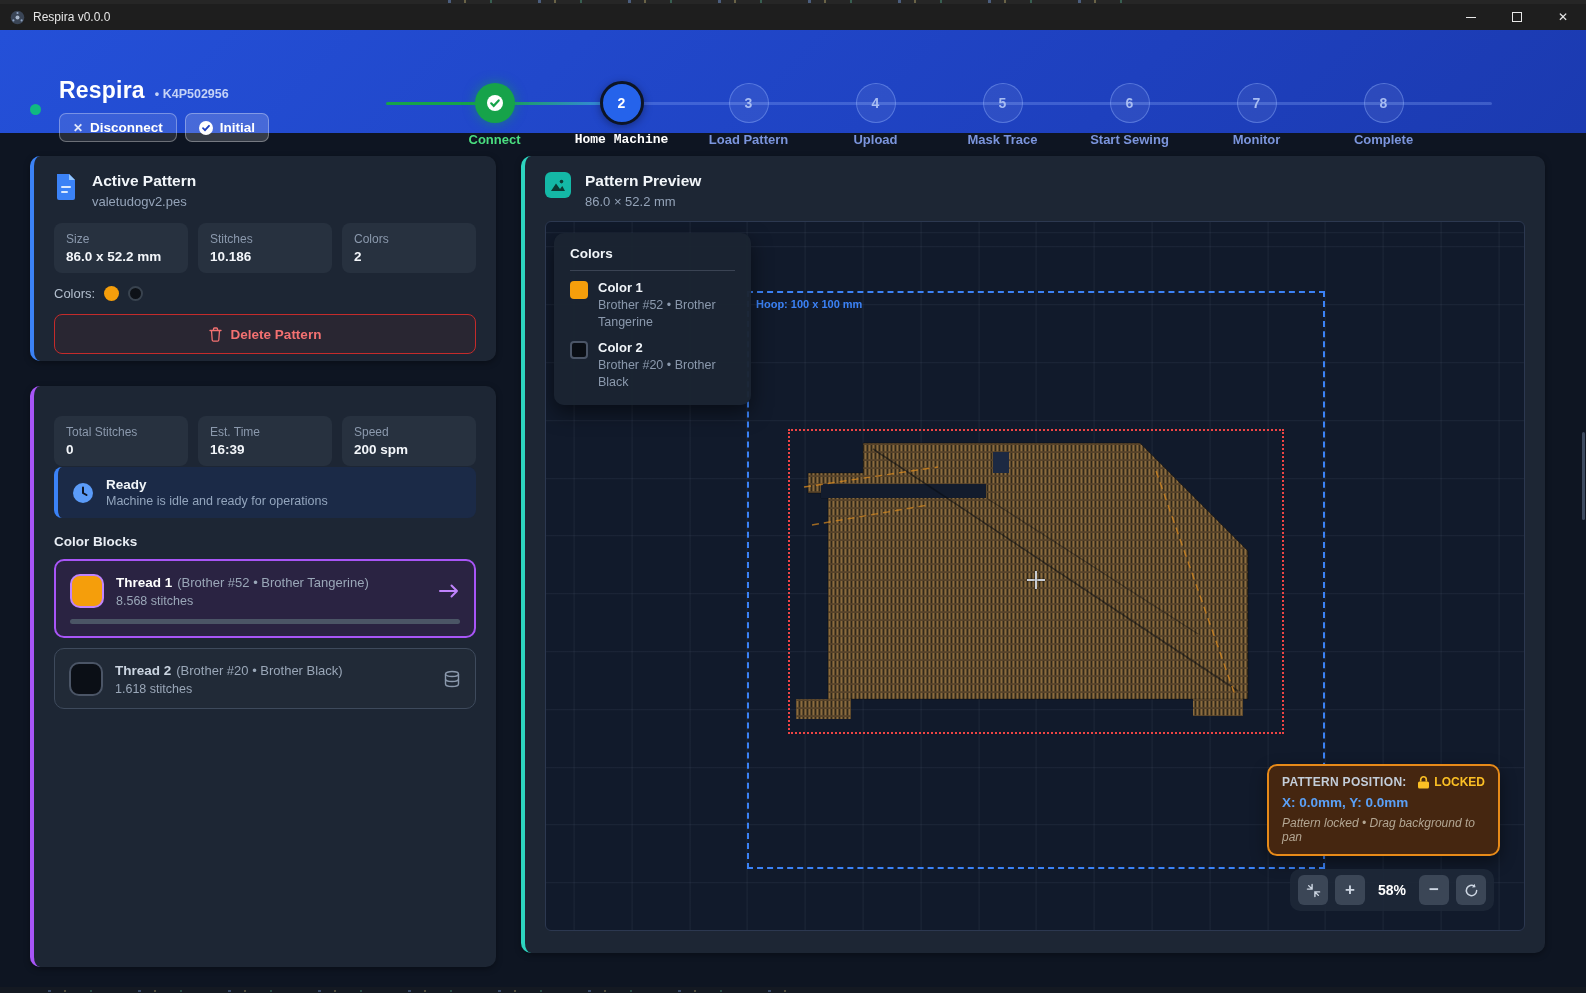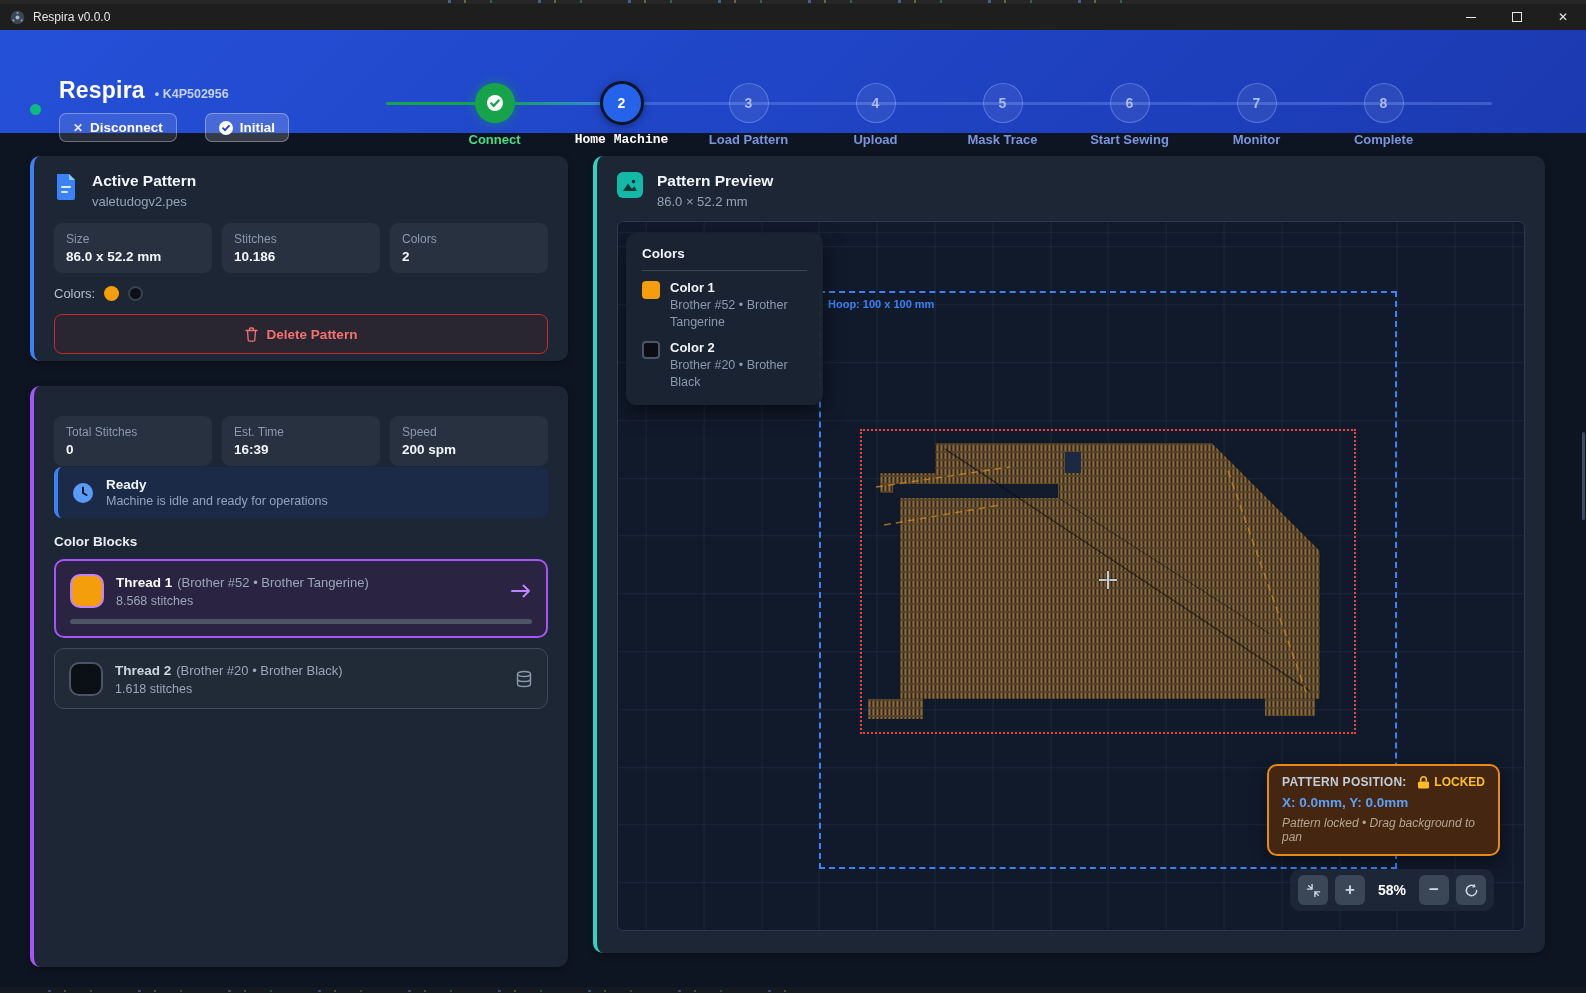--- a/index.html
+++ b/index.html
@@ -29,21 +29,21 @@
   .header { height:103px; background:linear-gradient(135deg,#2450d8 0%, #1e40be 70%, #1b3ab0 100%); position:relative; }
   .hdr-left { position:absolute; left:30px; top:47px; display:flex; gap:18px; align-items:center; }
   .status-dot { width:11px; height:11px; border-radius:50%; flex:none; }
   .brand-row { display:flex; align-items:baseline; }
   .brand { font-size:23px; font-weight:700; color:#fff; letter-spacing:.2px; }
   .serial { margin-left:10px; font-size:12.5px; color:#c4d2f6; font-weight:600; }
   .hdr-btns { display:flex; gap:8px; margin-top:9px; }
   .hbtn { display:inline-flex; align-items:center; gap:7px; height:29px; padding:0 13px; border-radius:7px;
     border:1px solid rgba(255,255,255,.32); background:rgba(255,255,255,.10); color:#fff;
     font-size:13.5px; font-weight:600; cursor:pointer; font-family:inherit; }
-  .hbtn-initial { background:rgba(255,255,255,.17);margin-left:20px; }
+  .hbtn-initial { background:rgba(255,255,255,.17); }
   .x-icon { font-size:12px; opacity:.85; }
 
   
   .stepper { position:absolute; left:431px; top:53px; width:1016px; display:flex; }
   .track { position:absolute; top:19px; height:3px; border-radius:2px; z-index:0; }
   .t-lead { left:-45px; width:109px; background:#16a34a; }
   .t-grad { left:63px; width:128px; background:linear-gradient(90deg,#16a34a,#3b82f6); }
   .t-rest { left:190px; width:871px; background:rgba(148,180,255,.28); }
   .step { width:127px; display:flex; flex-direction:column; align-items:center; position:relative; z-index:1; cursor:pointer; }
   .dot { width:40px; height:40px; border-radius:50%; display:flex; align-items:center; justify-content:center;
@@ -53,21 +53,21 @@
     box-shadow:0 2px 8px rgba(0,0,0,.35); color:#fff; }
   .st-pending .dot { background:rgba(255,255,255,.07); border:1px solid rgba(148,180,255,.4); color:#a8bdf2; }
   .slabel { margin-top:9px; font-size:13px; font-weight:700; white-space:nowrap; }
   .st-done .slabel { color:#4ade80; }
   .st-active .slabel { color:#fff; }
   .st-pending .slabel { color:#7b95dd; font-weight:600; }
   .st-active .slabel { margin-top:7px;font-family:Liberation Mono, monospace; }
 
   
   .main { display:flex; gap:25px; padding:23px 41px 0 30px; height:854px; background:#0e1522; }
-  .col-left { width:538px; flex:none; }
+  .col-left { width:466px; flex:none; }
   .col-right { flex:1; }
   .card { background:#1d2634; border-radius:10px; border-left:4px solid transparent; box-shadow:0 2px 6px rgba(0,0,0,.35); }
   .card-pattern { border-left-color:#3b82f6; height:205px; padding:16px 20px; }
   .card-progress { border-left-color:#a855f7; height:581px; margin-top:25px; padding:16px 20px; }
   .card-preview { border-left-color:#2dd4bf; height:797px; padding:16px 20px; position:relative; }
 
   .chead { display:flex; gap:14px; align-items:flex-start; }
   .ctitle { font-size:15.5px; font-weight:700; color:#f1f5f9; }
   .csub { font-size:13px; color:#94a3b8; margin-top:4px; }
   .pv-icon { width:26px; height:26px; border-radius:6px; background:#14b8a6; display:flex; align-items:center; justify-content:center; flex:none; }

